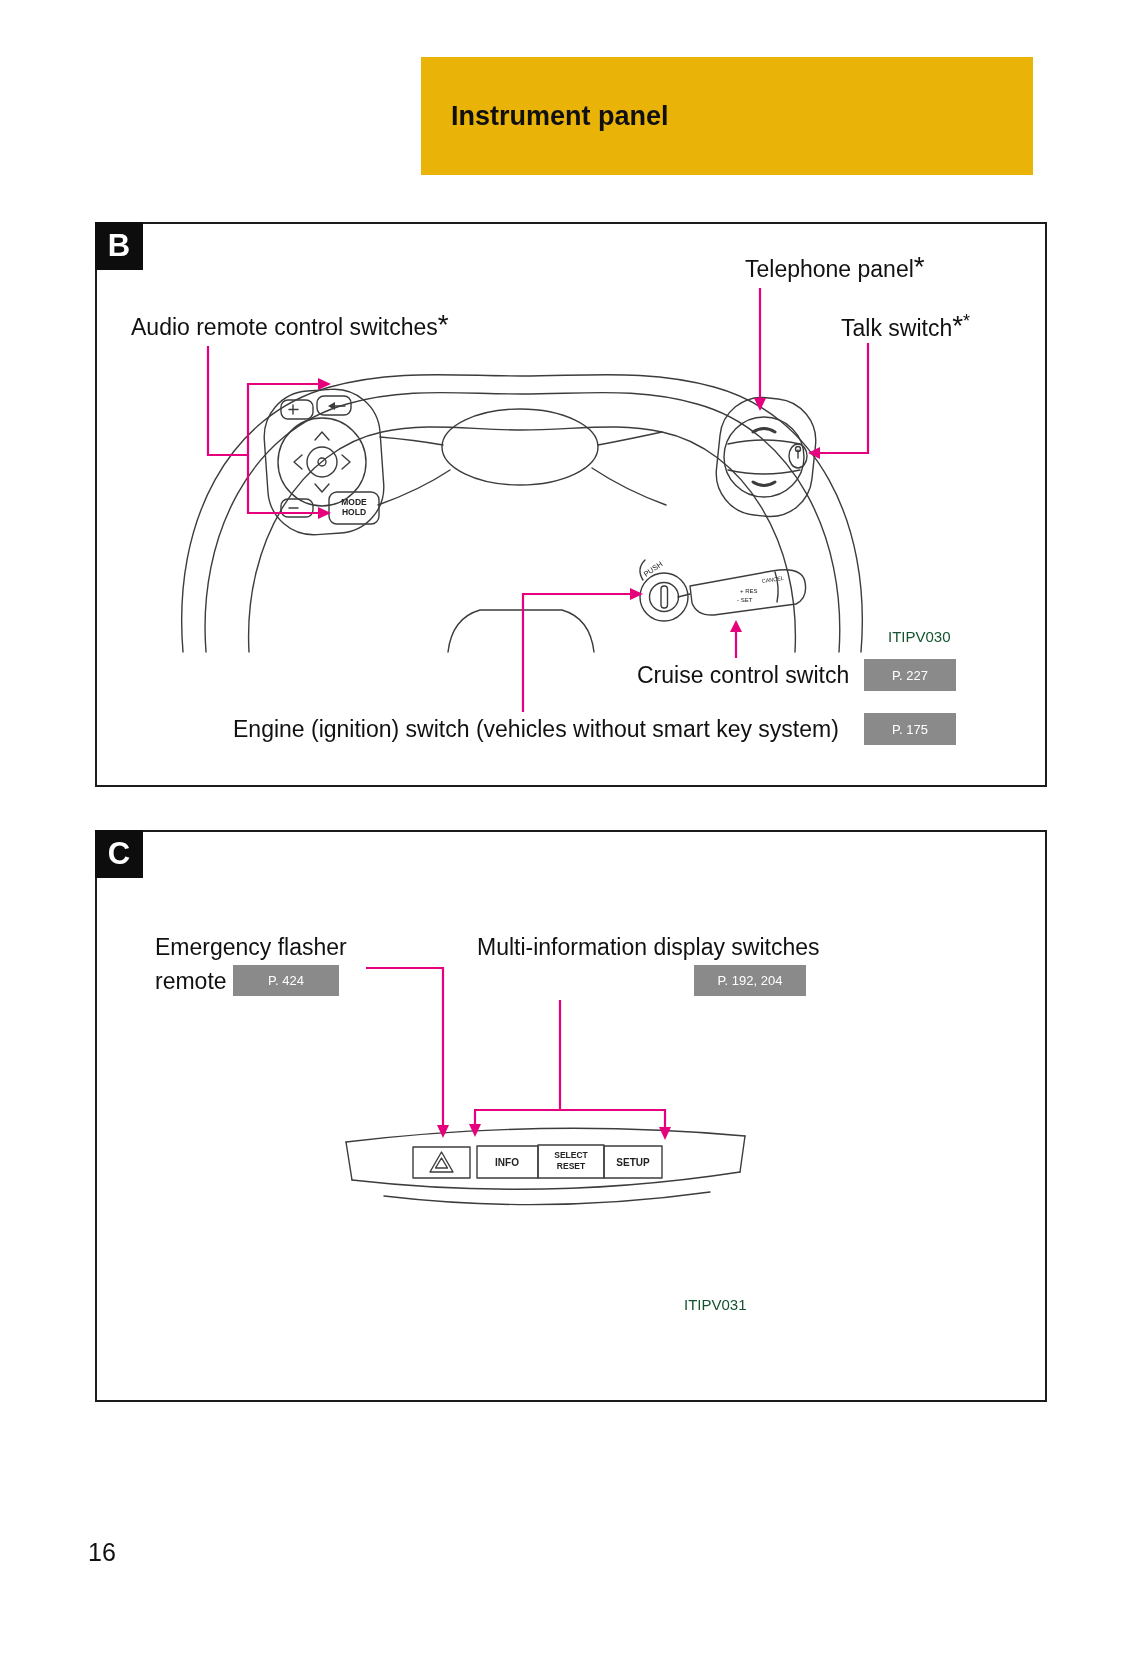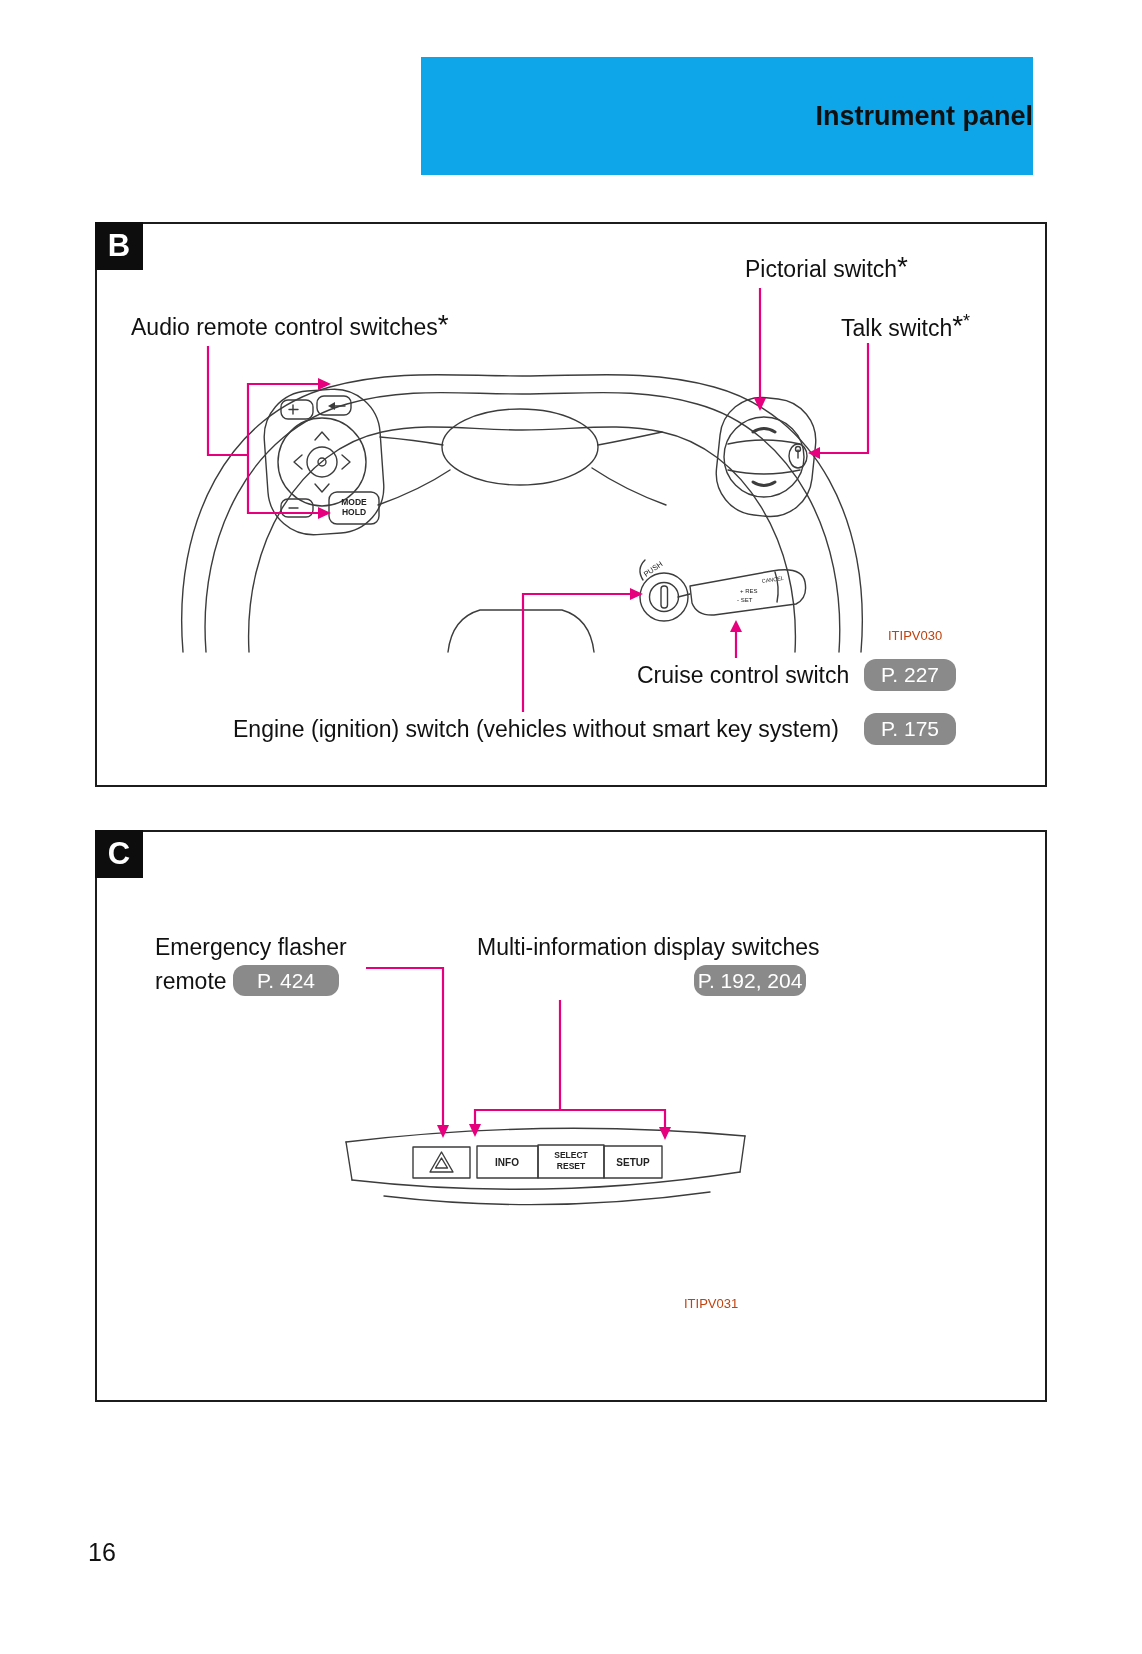--- a/index.html
+++ b/index.html
@@ -15,21 +15,21 @@
   .header-left {
     position:absolute; left:64px; top:57px; width:357px; height:118px;
     background:#8f8f8f; display:flex; align-items:center; justify-content:center;
   }
   .header-title {
     font-family:"DejaVu Serif", serif; font-weight:bold; font-size:36px;
     color:#3e3e3e; letter-spacing:1px;
   }
   .header-right {
     position:absolute; left:421px; top:57px; width:612px; height:118px;
-    background:#0ea5e9; display:flex; align-items:center;justify-content:flex-end;
+    background:#eab308; display:flex; align-items:center;
   }
   .header-subtitle { font-size:27px; font-weight:bold; color:#101010; padding-left:30px; }
 
   
   .section-box { position:absolute; border:2px solid #1c1c1c; background:#fff; }
   #section-b { left:95px; top:222px; width:952px; height:565px; }
   #section-c { left:95px; top:830px; width:952px; height:572px; }
   .marker {
     position:absolute; left:-2px; top:-2px; width:48px; height:48px; background:#0d0d0d;
     color:#fff; font-size:31px; font-weight:bold; display:flex; align-items:center;
@@ -38,24 +38,24 @@
 
   
   .diagram-overlay { position:absolute; left:0; top:0; width:1142px; height:1654px; z-index:5; pointer-events:none; }
   .diagram-overlay text { font-family:"Liberation Sans", sans-serif; fill:#222; stroke:none; }
 
   
   .lbl { position:absolute; font-size:23px; color:#111; white-space:nowrap; z-index:10; }
   .ast { font-size:28px; line-height:1; vertical-align:1px; }
   .ast-sup { font-size:18px; vertical-align:9px; }
   .ref-box {
-    position:absolute; background:var(--ref-bg); color:#fff; font-size:21px;
-    display:flex; align-items:center; justify-content:center; z-index:10;border-radius:12px;
-  }
-  .fig-code { position:absolute; font-size:13px; color:#c2410c; z-index:10; }
+    position:absolute; background:var(--ref-bg); color:#fff; font-size:13px;
+    display:flex; align-items:center; justify-content:center; z-index:10;
+  }
+  .fig-code { position:absolute; font-size:15px; color:#14532d; z-index:10; }
   #lbl-telephone { left:745px; top:253px; }
   #lbl-audio     { left:131px; top:311px; }
   #lbl-talk      { left:795px; top:311px;margin-left:46px; }
   #lbl-cruise    { left:637px; top:662px; }
   #ref-cruise    { left:864px; top:659px; width:92px;  height:32px; }
   #lbl-engine    { left:233px; top:716px; }
   #ref-engine    { left:864px; top:713px; width:92px;  height:32px; }
   #fig-b         { left:888px; top:628px; }
   #lbl-flasher1  { left:155px; top:934px; }
   #lbl-flasher2  { left:155px; top:968px; }
@@ -187,21 +187,21 @@
       <polygon points="820,447 820,459 808,453"></polygon>
       <polygon points="730,632 742,632 736,620"></polygon>
       <polygon points="630,588 630,600 643,594"></polygon>
       <polygon points="437,1125 449,1125 443,1138"></polygon>
       <polygon points="469,1124 481,1124 475,1137"></polygon>
       <polygon points="659,1127 671,1127 665,1140"></polygon>
     </g>
   </svg>
 
   <div class="lbl" id="lbl-telephone">
-    <span>Pictorial switch</span><span class="ast">*</span>
+    <span>Telephone panel</span><span class="ast">*</span>
   </div>
   <div class="lbl" id="lbl-audio">
     <span>Audio remote control switches</span><span class="ast">*</span>
   </div>
   <div class="lbl" id="lbl-talk">
     <span>Talk switch</span><span class="ast">*</span><span class="ast-sup">*</span>
   </div>
   <div class="lbl" id="lbl-cruise">Cruise control switch</div>
   <div class="ref-box" id="ref-cruise">P. 227</div>
   <div class="lbl" id="lbl-engine">Engine (ignition) switch (vehicles without smart key system)</div>

